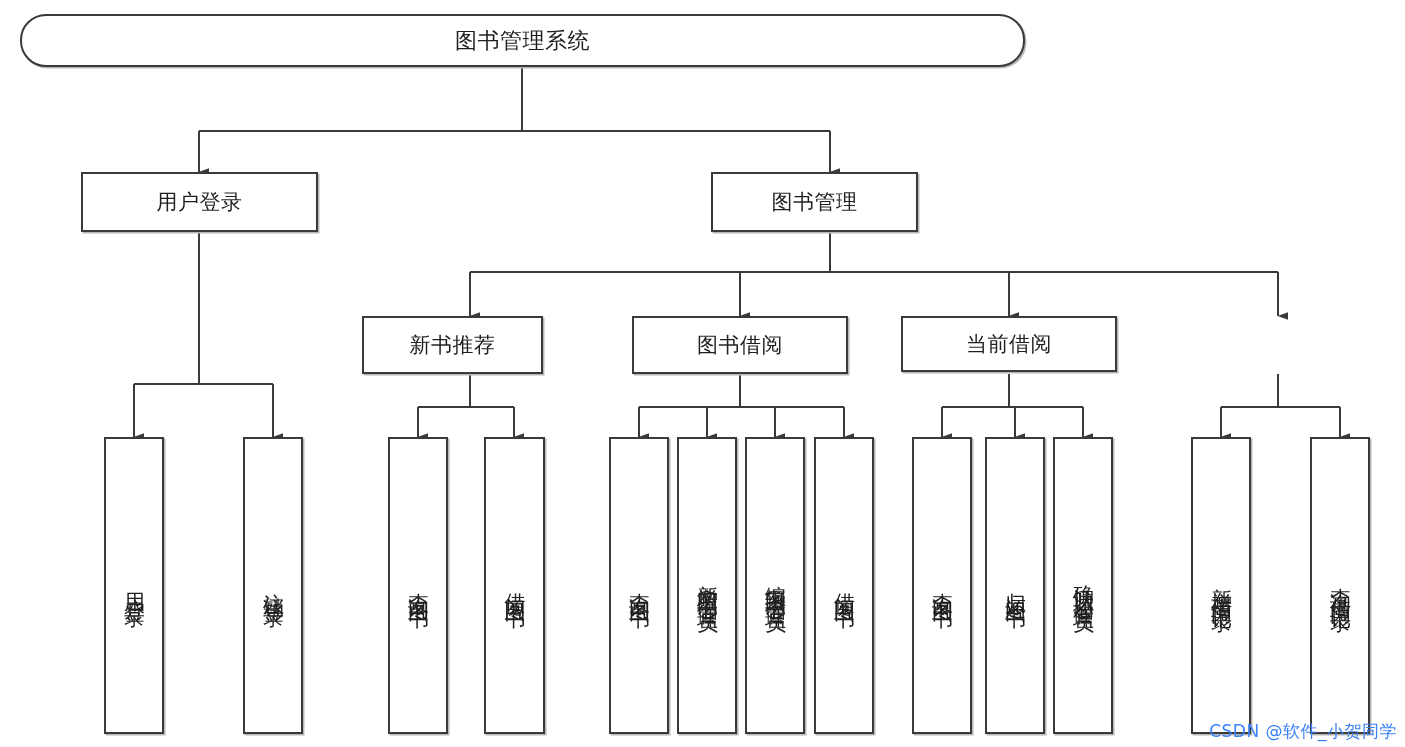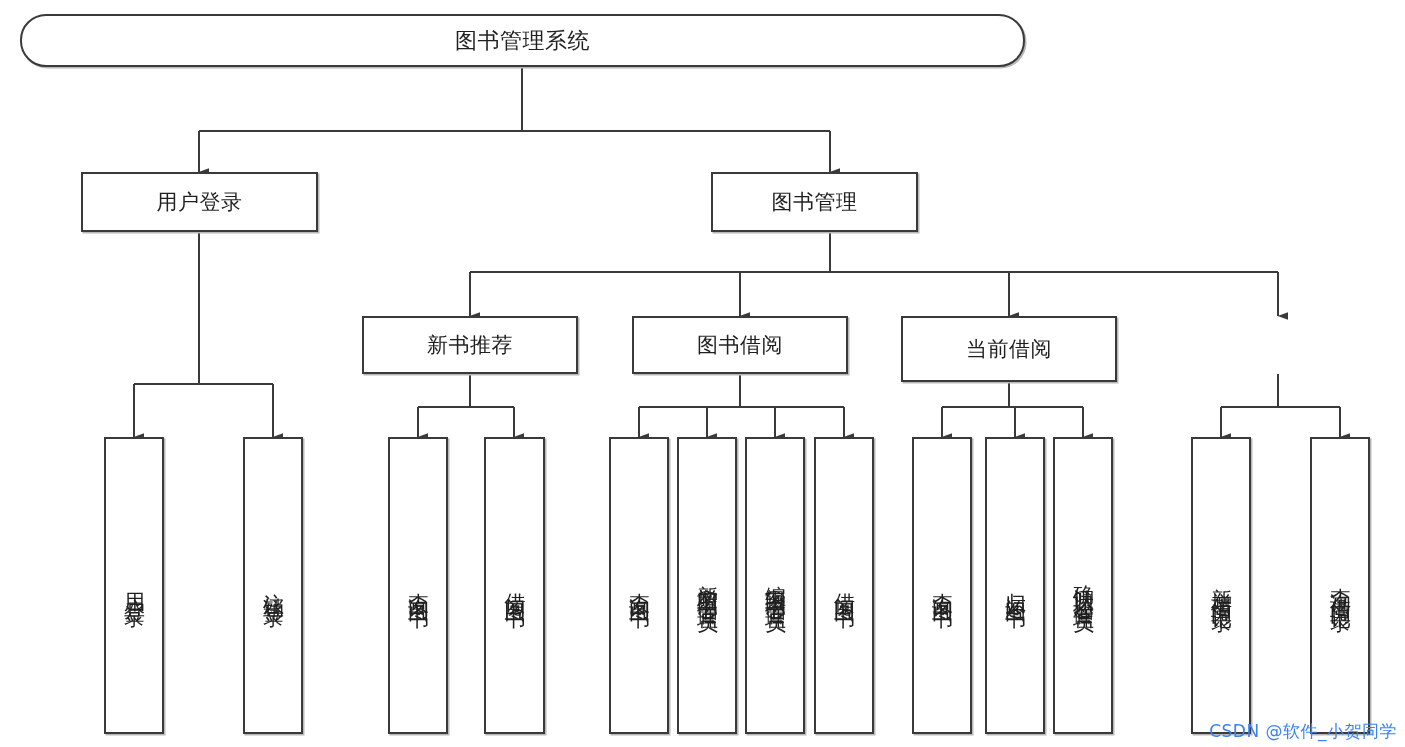--- a/index.html
+++ b/index.html
@@ -141,27 +141,27 @@
     <span class="node-label">图书管理系统</span>
   </div>
 
   <div class="node-box" id="box-l2-0" style="left: 81px; top: 172px; width: 237px; height: 60px;">
     <span class="node-label">用户登录</span>
   </div>
   <div class="node-box" id="box-l2-1" style="left: 711px; top: 172px; width: 207px; height: 60px;">
     <span class="node-label">图书管理</span>
   </div>
 
-  <div class="node-box" id="box-l3-0" style="left: 362px; top: 316px; width: 216px; height: 58px;">
+  <div class="node-box" id="box-l3-0" style="left: 362px; top: 316px; width: 181px; height: 58px;">
     <span class="node-label">新书推荐</span>
   </div>
   <div class="node-box" id="box-l3-1" style="left: 632px; top: 316px; width: 216px; height: 58px;">
     <span class="node-label">图书借阅</span>
   </div>
-  <div class="node-box" id="box-l3-2" style="left: 901px; top: 316px; width: 216px; height: 66px;">
+  <div class="node-box" id="box-l3-2" style="left: 901px; top: 316px; width: 216px; height: 56px;">
     <span class="node-label">当前借阅</span>
   </div>
 
   <div class="leaf-box" id="leaf-0" style="left: 104px; top: 437px; width: 60px; height: 297px;">
     <span class="leaf-label">用户登录</span>
   </div>
   <div class="leaf-box" id="leaf-1" style="left: 243px; top: 437px; width: 60px; height: 297px;">
     <span class="leaf-label">注销登录</span>
   </div>
   <div class="leaf-box" id="leaf-2" style="left: 388px; top: 437px; width: 60px; height: 297px;">

